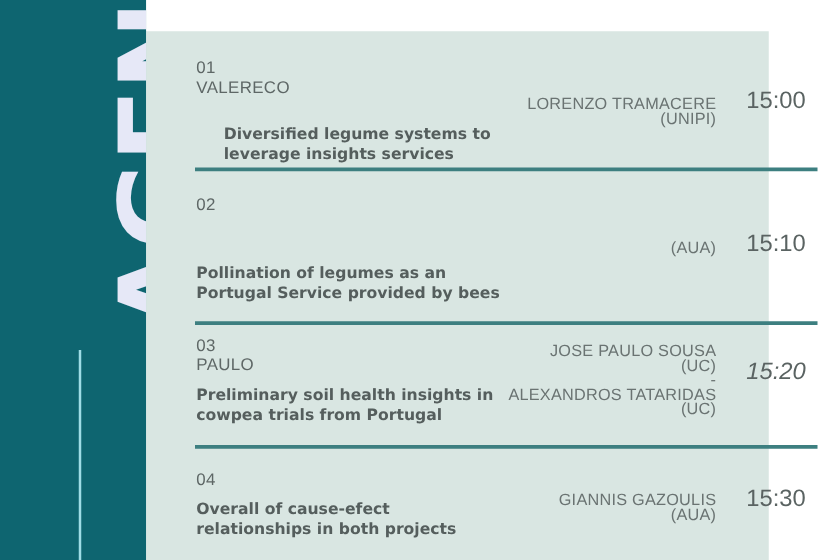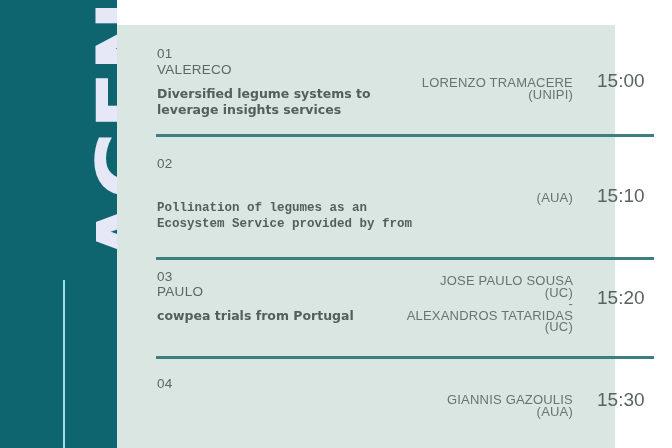--- a/index.html
+++ b/index.html
@@ -68,65 +68,68 @@
   <div class="sidebar-line"></div>
 </div>
 
 <div class="top-band"></div>
 
 <div class="panel">
 
   <div class="item" style="top:0;">
     <div class="num" style="top:21px;">01</div>
     <div class="tag" style="top:37px;">VALERECO</div>
-    <div class="title" style="top:61px;">
+    <div class="title" style="top:74px;margin-left:22px;">
       <div>Diversified legume systems to</div>
       <div>leverage insights services</div>
     </div>
     <div class="speaker" style="top:52px;">
       <div>LORENZO TRAMACERE</div>
       <div>(UNIPI)</div>
     </div>
     <div class="time" style="top:45px;">15:00</div>
     <div class="sep" style="top:109px;"></div>
   </div>
 
   <div class="item" style="top:0;">
     <div class="num" style="top:131px;">02</div>
-    <div class="title" style="top:175px; width:260px;font-family:Liberation Mono, monospace;">
+    <div class="title" style="top:185px; width:260px;">
       <div>Pollination of legumes as an</div>
-      <div>Ecosystem Service provided by from</div>
+      <div>Portugal Service provided by bees</div>
     </div>
     <div class="speaker" style="top:167px;">
       <div>(AUA)</div>
     </div>
     <div class="time" style="top:160px;">15:10</div>
     <div class="sep" style="top:232px;"></div>
   </div>
 
   <div class="item" style="top:0;">
     <div class="num" style="top:244px;">03</div>
     <div class="tag" style="top:259px;">PAULO</div>
     <div class="title" style="top:283px; width:250px;">
+      <div>Preliminary soil health insights in</div>
       <div>cowpea trials from Portugal</div>
     </div>
     <div class="speaker" style="top:250px; line-height:11.5px;">
       <div>JOSE PAULO SOUSA</div>
       <div>(UC)</div>
       <div>-</div>
       <div>ALEXANDROS TATARIDAS</div>
       <div>(UC)</div>
     </div>
-    <div class="time" style="top:262px;">15:20</div>
+    <div class="time" style="top:262px;font-style:italic;">15:20</div>
     <div class="sep" style="top:331px;"></div>
   </div>
 
   <div class="item" style="top:0;">
     <div class="num" style="top:351px;">04</div>
     <div class="title" style="top:374px;">
+      <div>Overall of cause-efect</div>
+      <div>relationships in both projects</div>
     </div>
     <div class="speaker" style="top:369px;">
       <div>GIANNIS GAZOULIS</div>
       <div>(AUA)</div>
     </div>
     <div class="time" style="top:364px;">15:30</div>
   </div>
 
 </div>
 

